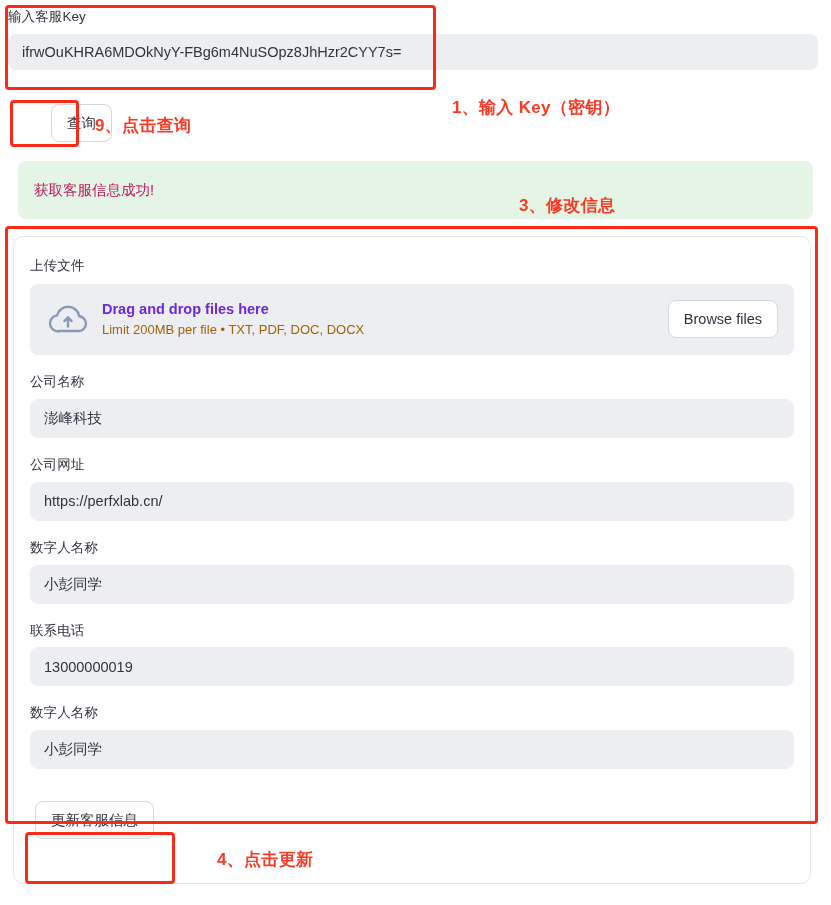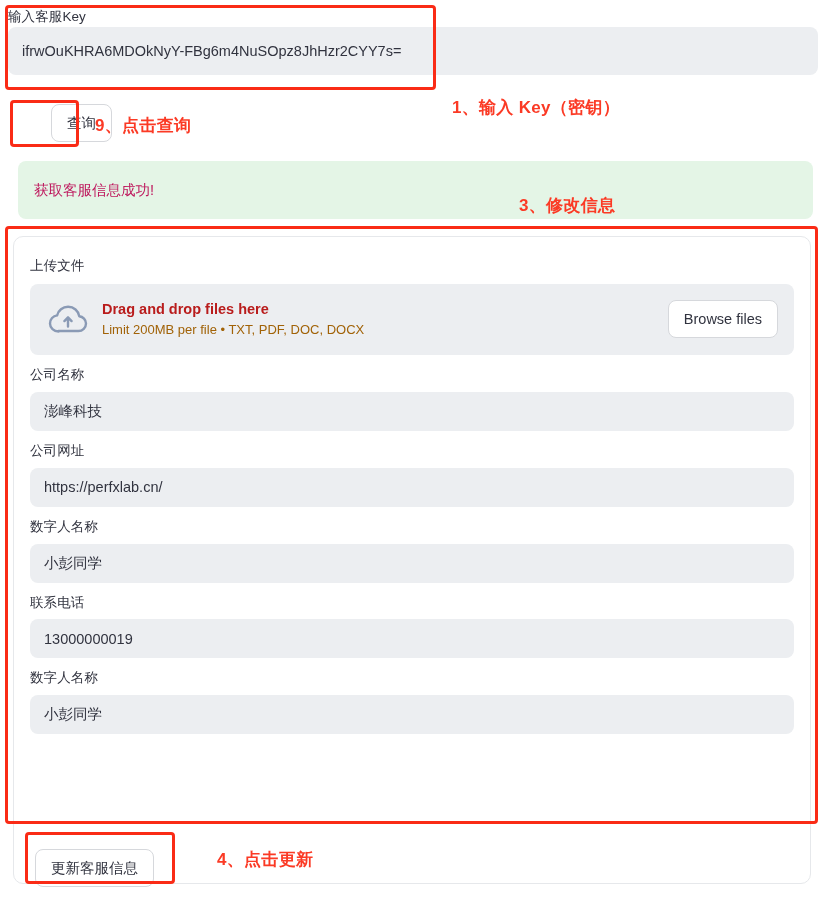--- a/index.html
+++ b/index.html
@@ -72,21 +72,22 @@
 
   
   #key-row {
     position: absolute;
     left: 8px;
     top: 8px;
     width: 810px;
   }
   #key-row .text-input {
     width: 100%;
-    height: 48px;
+    margin-top: 7px;
+    height: 36px;
   }
 
   
   #query-row {
     position: absolute;
     left: 19px;
     top: 104px;
     padding-left: 32px;
   }
 
@@ -118,21 +119,21 @@
     border: 1px solid #e6e8eb;
     border-radius: 10px;
     box-sizing: border-box;
   }
   #form-inner {
     position: absolute;
     left: 16px;
     right: 16px;
     top: 20px;
   }
-  .form-group { margin-bottom: 11px; }
+  .form-group { margin-bottom: 18px; }
   .form-group .text-input { margin-top: 7px; width: 100%; }
 
   
   .uploader {
     margin-top: 8px;
     background: #eceef1;
     border-radius: 8px;
     height: 71px;
     display: flex;
     align-items: center;
@@ -147,21 +148,21 @@
     align-items: center;
     justify-content: center;
   }
   .uploader .up-text {
     margin-left: 12px;
     flex: 1 1 auto;
   }
   .up-title {
     font-size: 14.5px;
     font-weight: 700;
-    color: #b91c1c;
+    color: #6d28d9;
     line-height: 1.3;
   }
   .up-sub {
     font-size: 13px;
     color: #a16207;
     margin-top: 3px;
     line-height: 1.3;
   }
   .browse-btn { flex: 0 0 auto; }
 
@@ -228,21 +229,21 @@
       <div class="text-input">13000000019</div>
     </div>
 
     <div class="form-group">
       <div class="field-label">数字人名称</div>
       <div class="text-input">小彭同学</div>
     </div>
 
   </div>
 
-  <div id="update-row" style="position:absolute;left:21px;top:612px">
+  <div id="update-row" style="position:absolute;left:21px;top:564px">
     <button class="st-button">更新客服信息</button>
   </div>
 </div>
 
 <div class="anno-box" style="left:5px;  top:5px;   width:431px; height:85px;"></div>
 <div class="anno-text" style="left:452px; top:52px;margin-top:44px;">1、输入 Key（密钥）</div>
 
 <div class="anno-box" style="left:10px; top:100px; width:69px;  height:47px;"></div>
 <div class="anno-text" style="left:95px;  top:114px;">9、点击查询</div>
 

